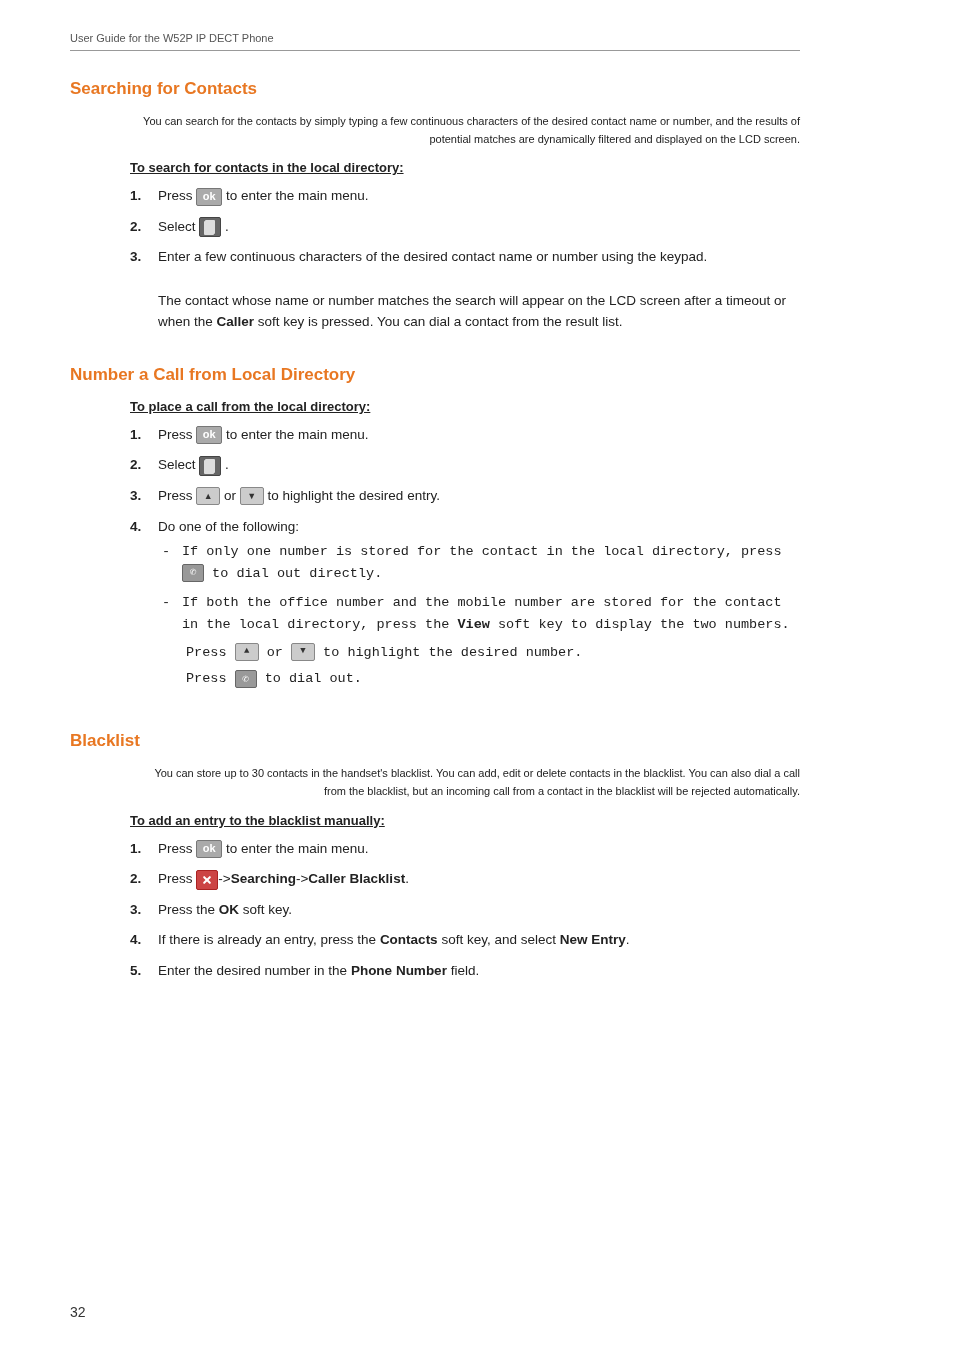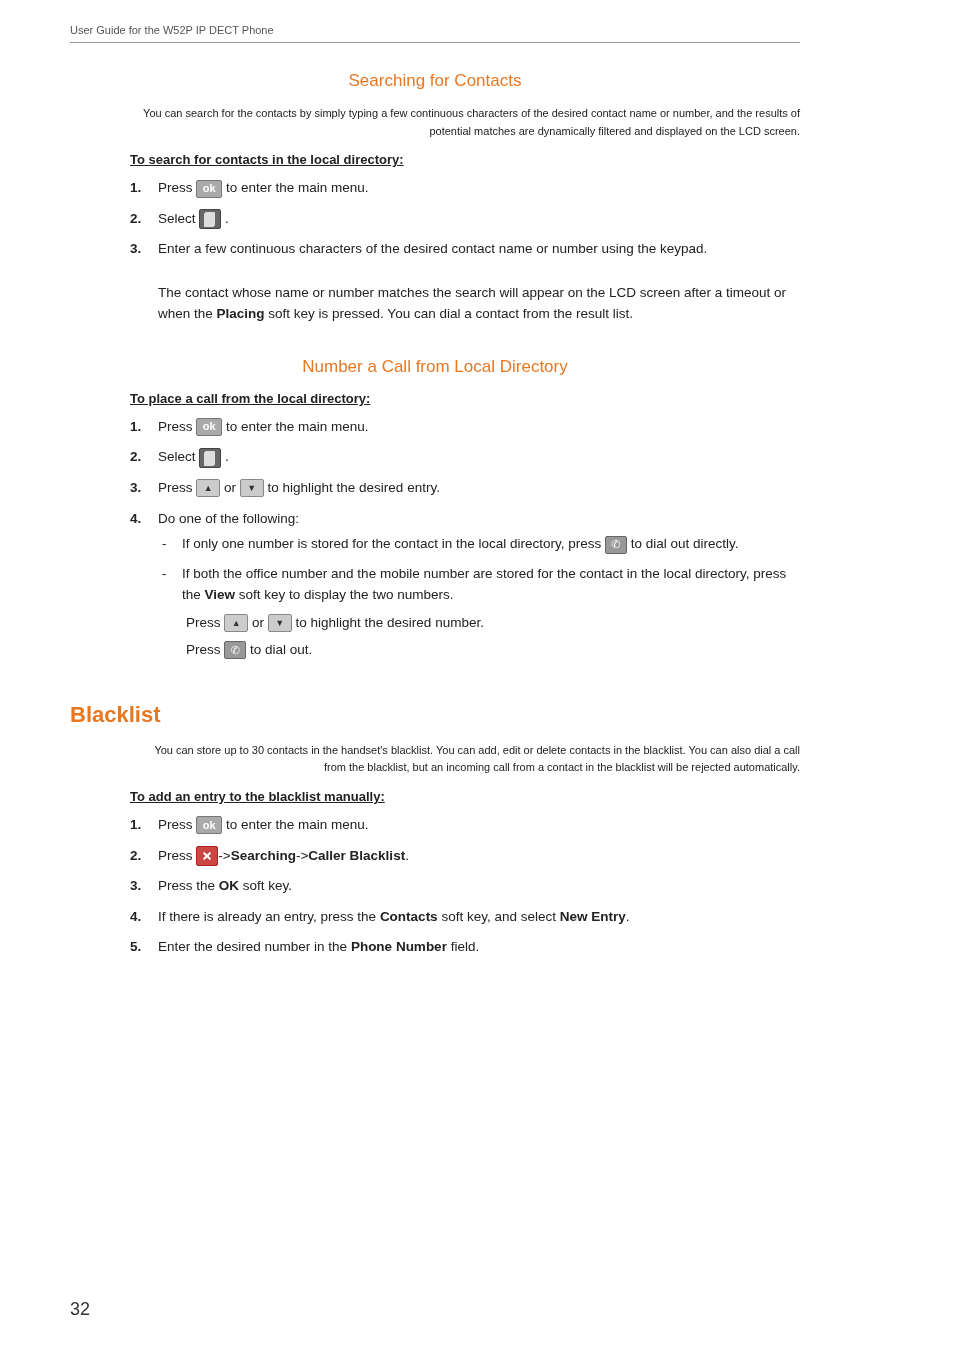--- a/index.html
+++ b/index.html
@@ -8,39 +8,38 @@
       font-family: Arial, sans-serif;
       font-size: 13.5px;
       color: #222;
       width: 954px;
       min-height: 1350px;
       padding: 0;
     }
     .page {
       width: 870px;
       min-height: 1350px;
-      padding: 24px 70px 40px 70px;
+      padding: 32px 70px 40px 70px;
       position: relative;
     }
     .page-header {
       font-size: 11px;
       color: #555;
       border-bottom: 1px solid #999;
       padding-bottom: 6px;
       margin-bottom: 28px;
     }
     h2.section-title {
       font-size: 17px;
-      font-weight: normal;
+      font-weight: bold;
       color: #e87722;
       margin-bottom: 14px;
-      text-align: center;
     }
     h1.section-title-large {
-      font-size: 22px;
+      font-size: 17px;
       font-weight: bold;
       color: #e87722;
       margin-bottom: 14px;
     }
     .section {
       margin-bottom: 32px;
     }
     .section-body {
       margin-left: 60px;
     }
@@ -85,39 +84,40 @@
     ul.sub-list {
       list-style: none;
       padding-left: 0;
       margin-top: 4px;
     }
     ul.sub-list > li {
       display: flex;
       align-items: flex-start;
       margin-bottom: 8px;
       line-height: 1.6;
+      font-family: Liberation Mono, monospace;
     }
     ul.sub-list > li::before {
       content: "-";
       min-width: 20px;
       display: inline-block;
       flex-shrink: 0;
       padding-left: 4px;
     }
     .sub-li-content { flex: 1; }
     .indent-block {
       margin-left: 4px;
       margin-top: 6px;
       line-height: 1.7;
     }
     .page-number {
       position: absolute;
       bottom: 30px;
       left: 70px;
-      font-size: 18px;
+      font-size: 14px;
       color: #333;
     }
 
     
     .icon-ok-btn {
       display: inline-flex;
       align-items: center;
       justify-content: center;
       background: #aaa;
       border: 1px solid #777;
@@ -252,21 +252,21 @@
                 <rect x="3" y="7" width="6" height="1.5" rx="0.5" fill="#888"></rect>
                 <rect x="3" y="10" width="4" height="1.5" rx="0.5" fill="#888"></rect>
               </svg>
             </span> .
           </span>
         </li>
         <li>
           <span class="li-content">
             Enter a few continuous characters of the desired contact name or number using the keypad.
             <br><br>
-            The contact whose name or number matches the search will appear on the LCD screen after a timeout or when the <span class="bold-term">Placing</span> soft key is pressed. You can dial a contact from the result list.
+            The contact whose name or number matches the search will appear on the LCD screen after a timeout or when the <span class="bold-term">Caller</span> soft key is pressed. You can dial a contact from the result list.
           </span>
         </li>
       </ol>
     </div>
   </div>
 
   <div class="section">
     <h2 class="section-title">Number a Call from Local Directory</h2>
     <div class="section-body">
       <div class="subsection-header">To place a call from the local directory:</div>

